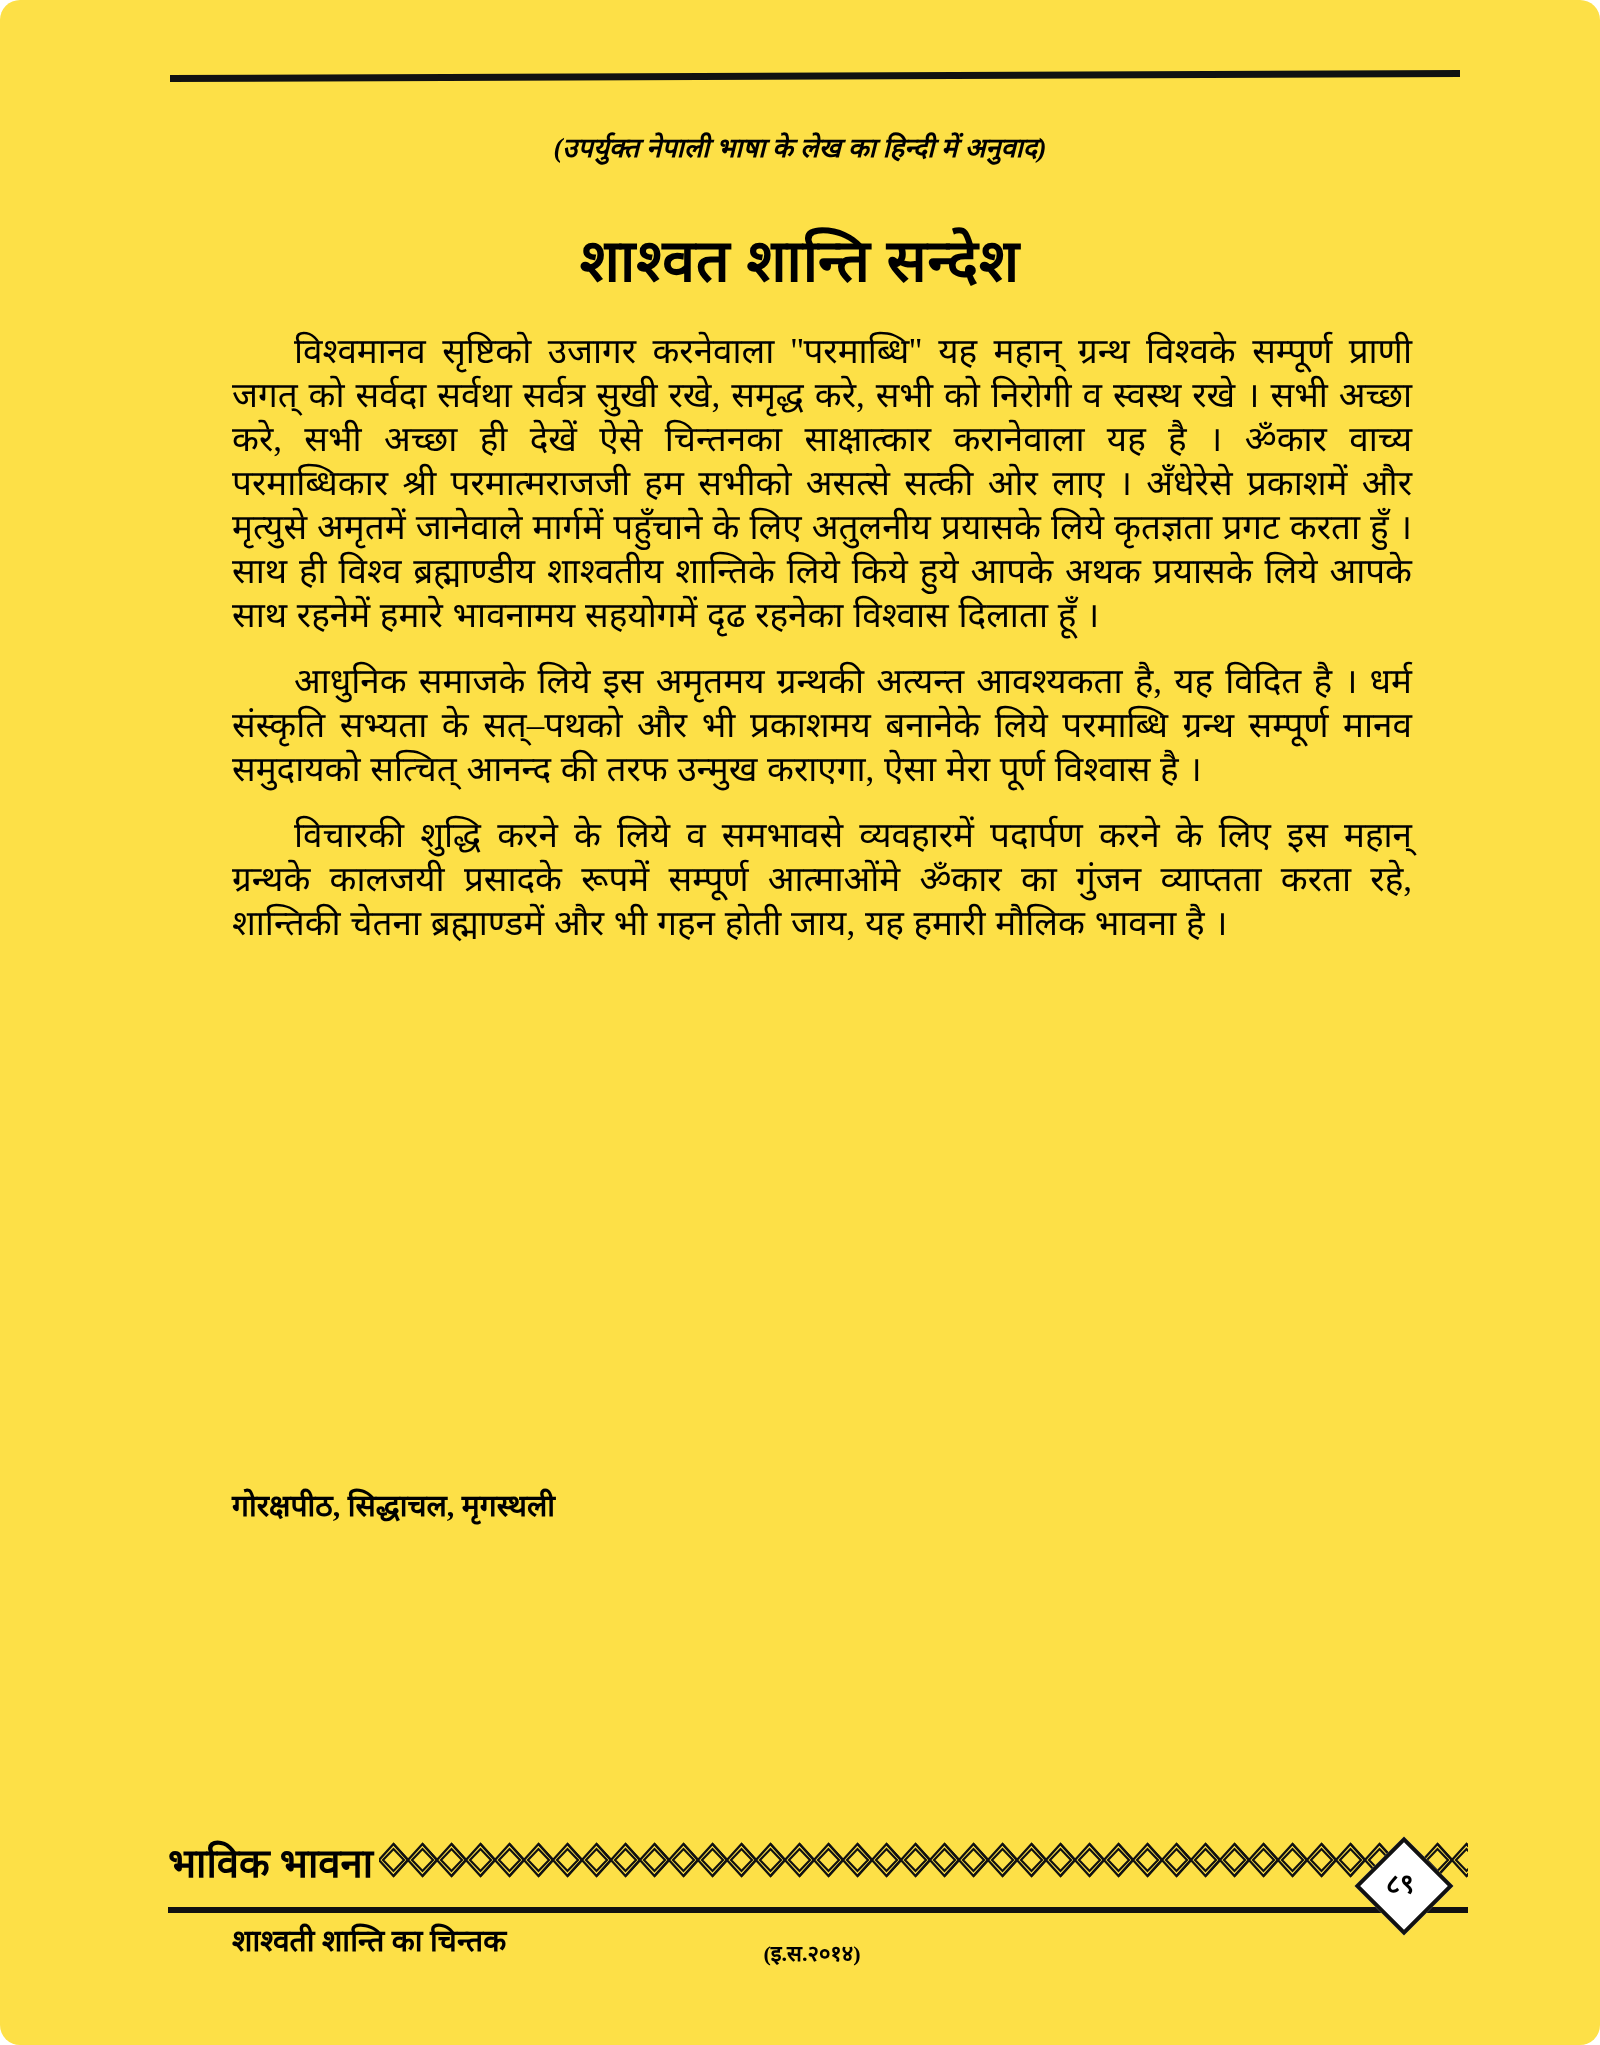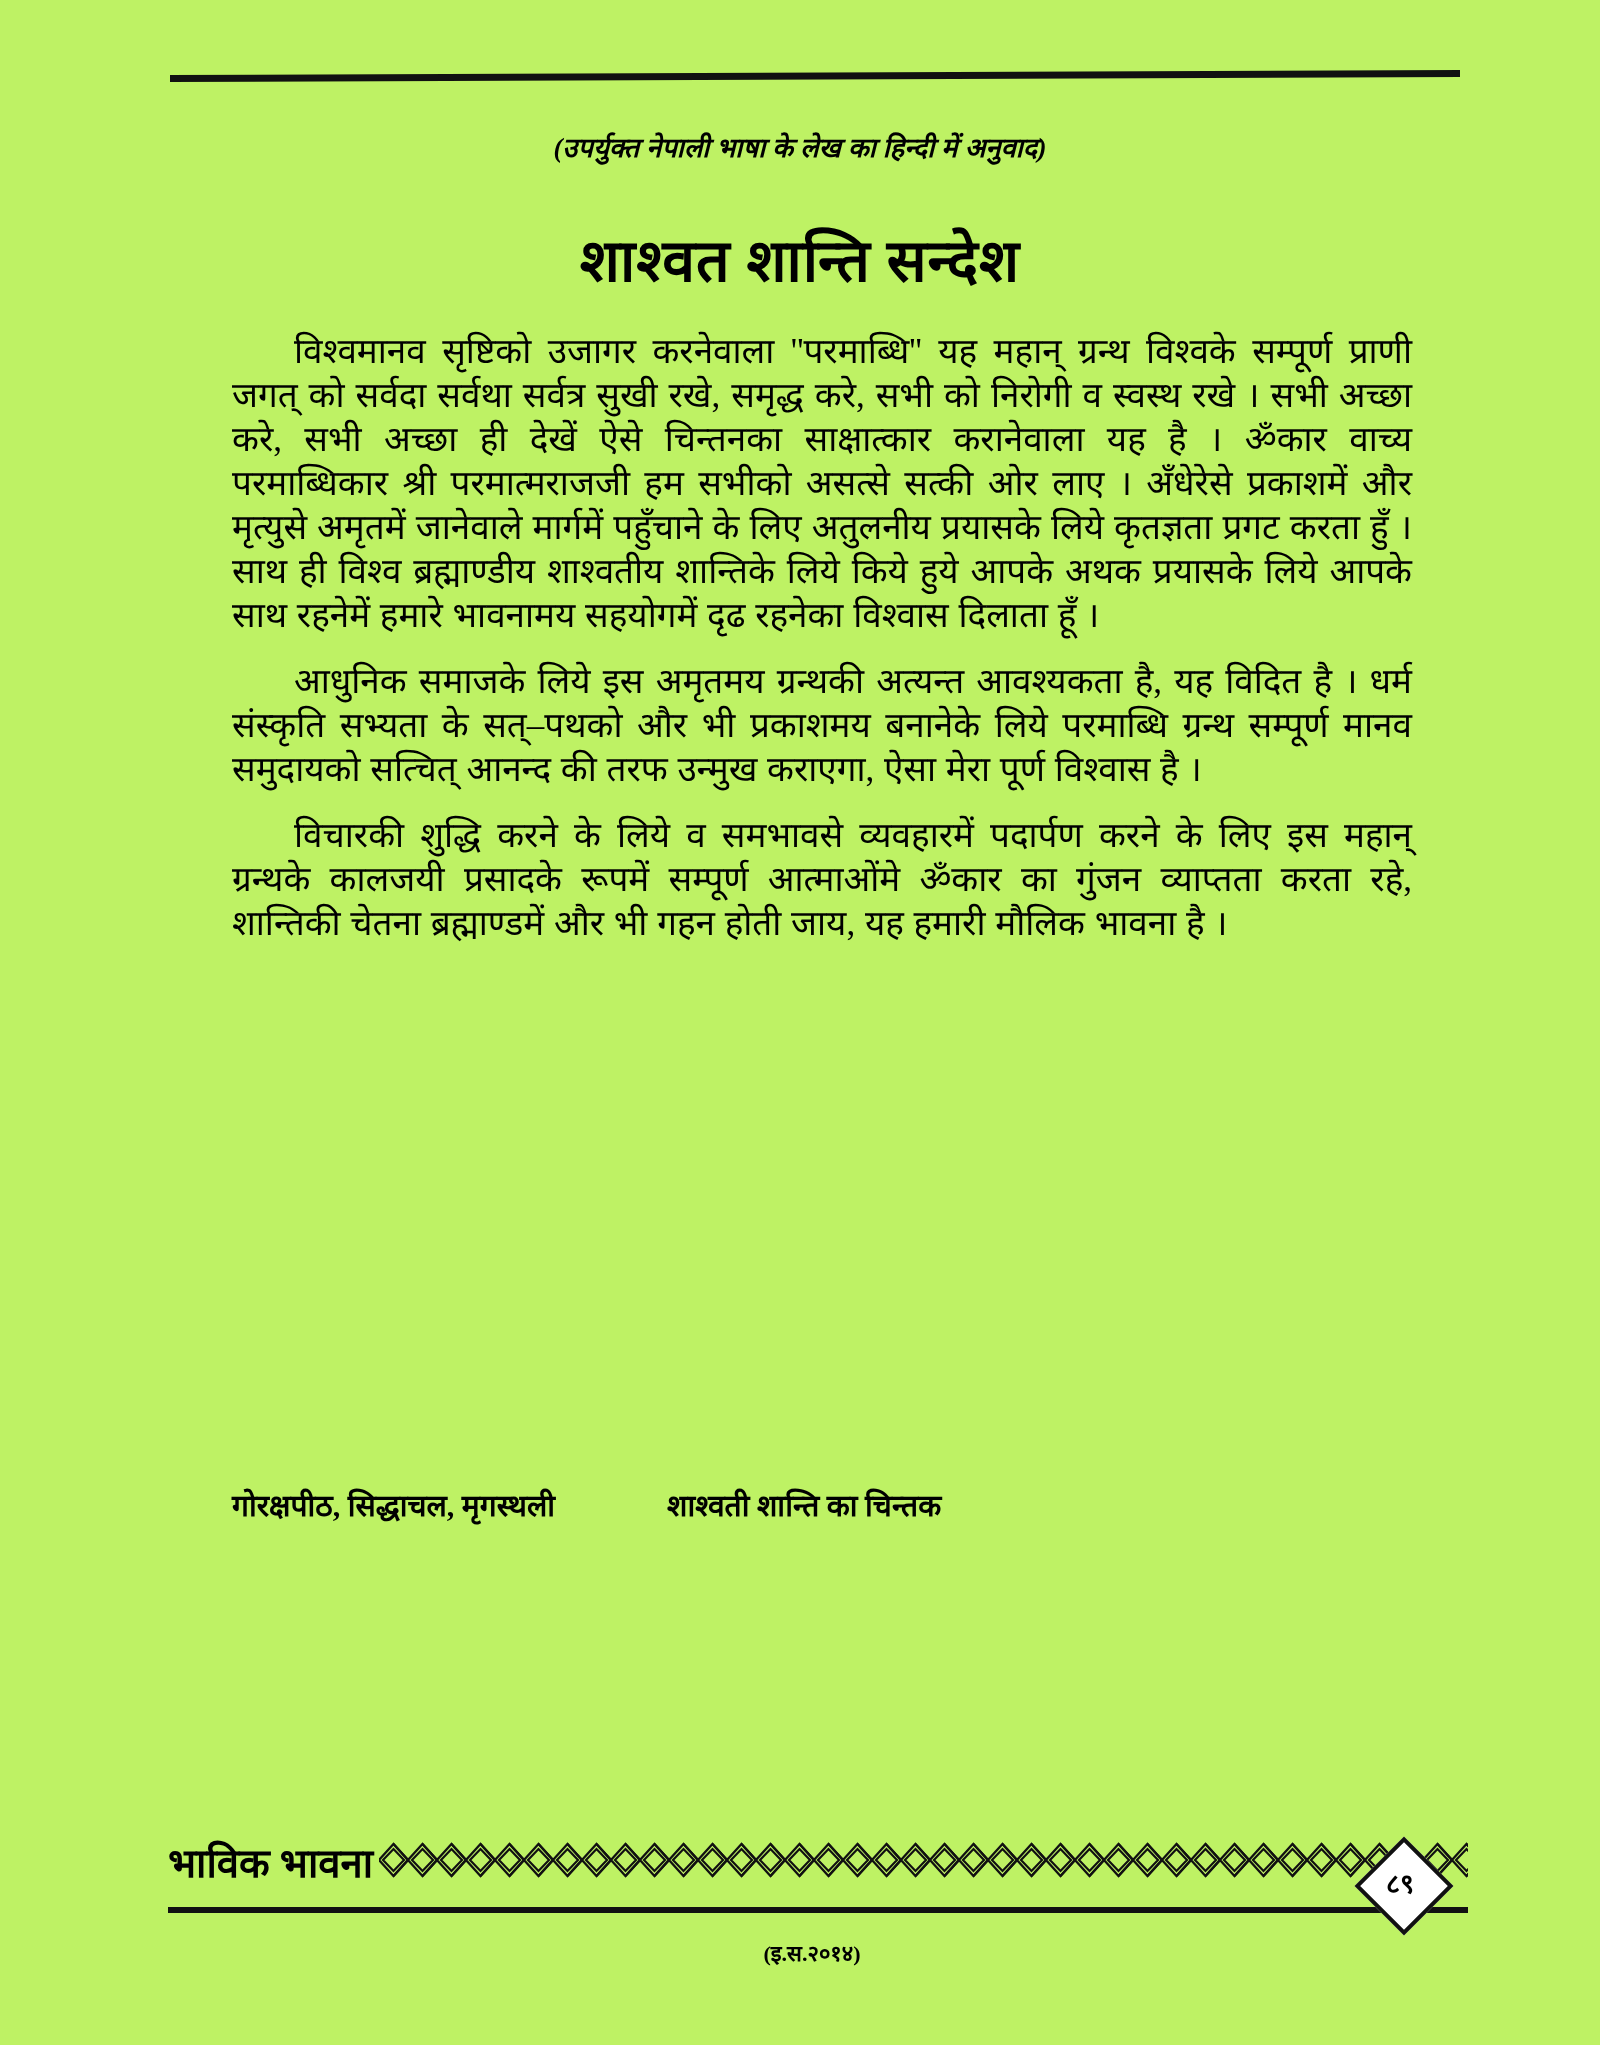--- a/index.html
+++ b/index.html
@@ -10,23 +10,24 @@
   }
   body {
     font-family: "Liberation Serif", "DejaVu Serif", serif;
     color: #000000;
   }
 
   .page {
     position: relative;
     width: 1600px;
     height: 2045px;
-    background: #bef264;
+    background: #fde047;
     overflow: hidden;
     box-sizing: border-box;
+    border-radius: 20px;
   }
 
   
   .top-rule-wrap {
     position: absolute;
     left: 170px;
     top: 72px;
     width: 1290px;
     height: 14px;
   }
@@ -93,20 +94,21 @@
     top: 1478px;
     width: 1180px;
     font-size: 30px;
     line-height: 55px;
     font-weight: 700;
     font-family: "Liberation Serif", "DejaVu Serif", serif;
   }
   .sign-row {
     display: flex;
     align-items: flex-start;
+    flex-direction: column;
   }
   .sign-left  { width: 435px; flex: 0 0 435px; }
   .sign-right { flex: 1 1 auto; }
 
   
   .footer {
     position: absolute;
     left: 0;
     bottom: 0;
     width: 1600px;

